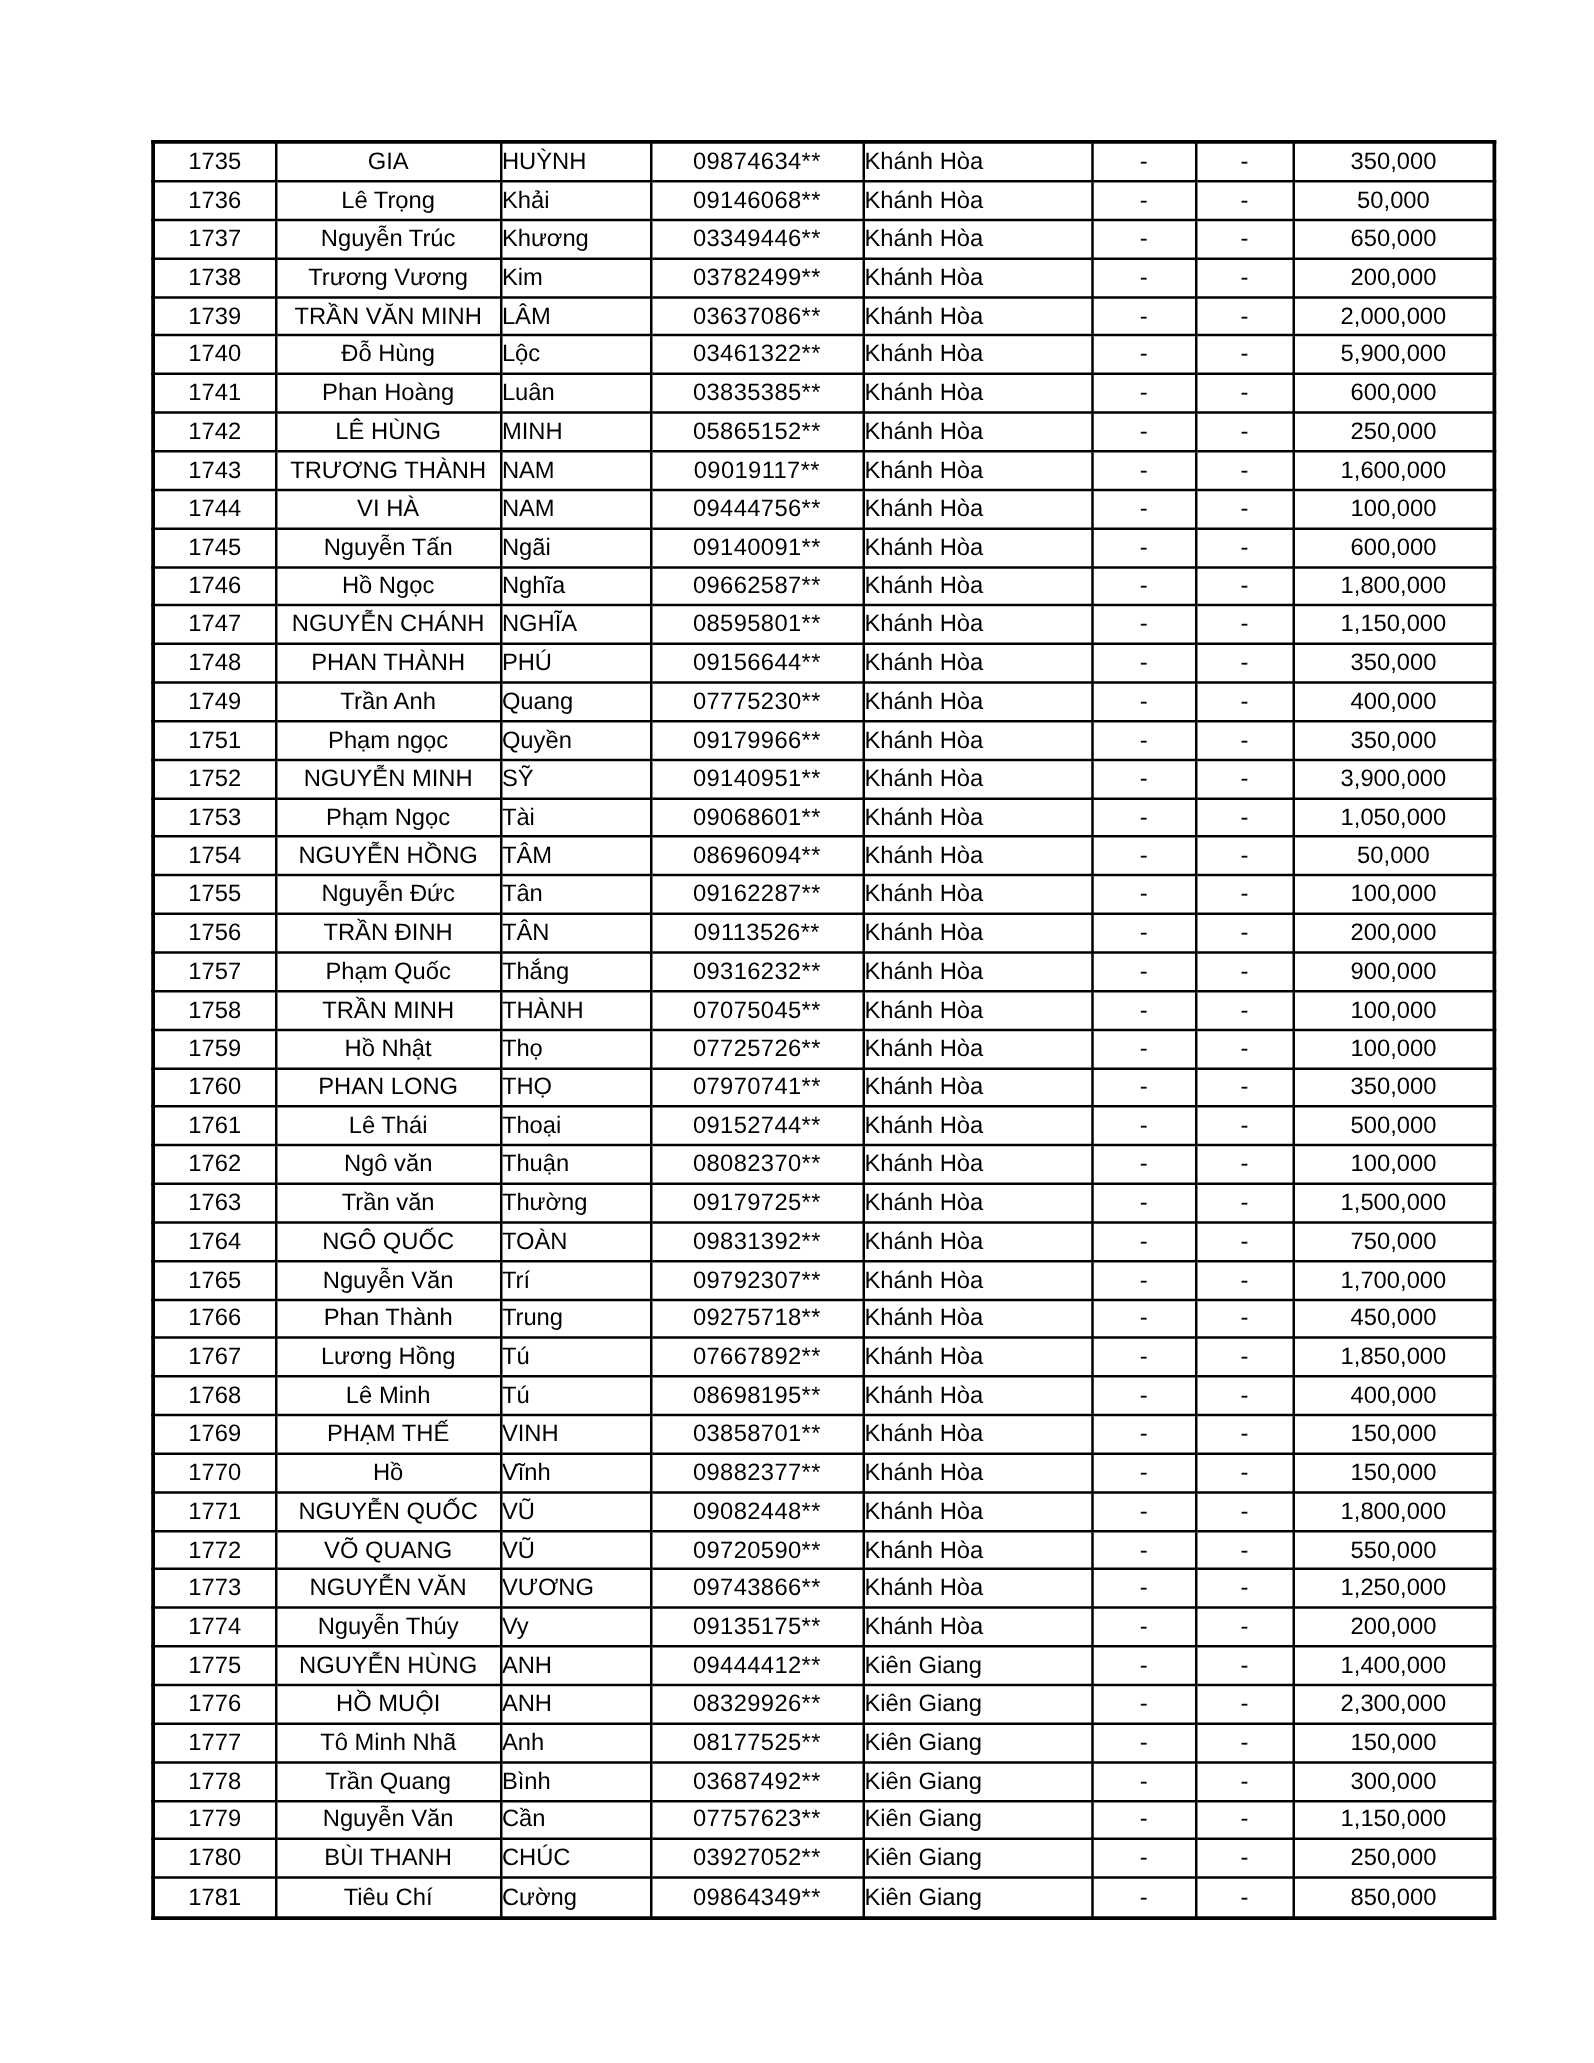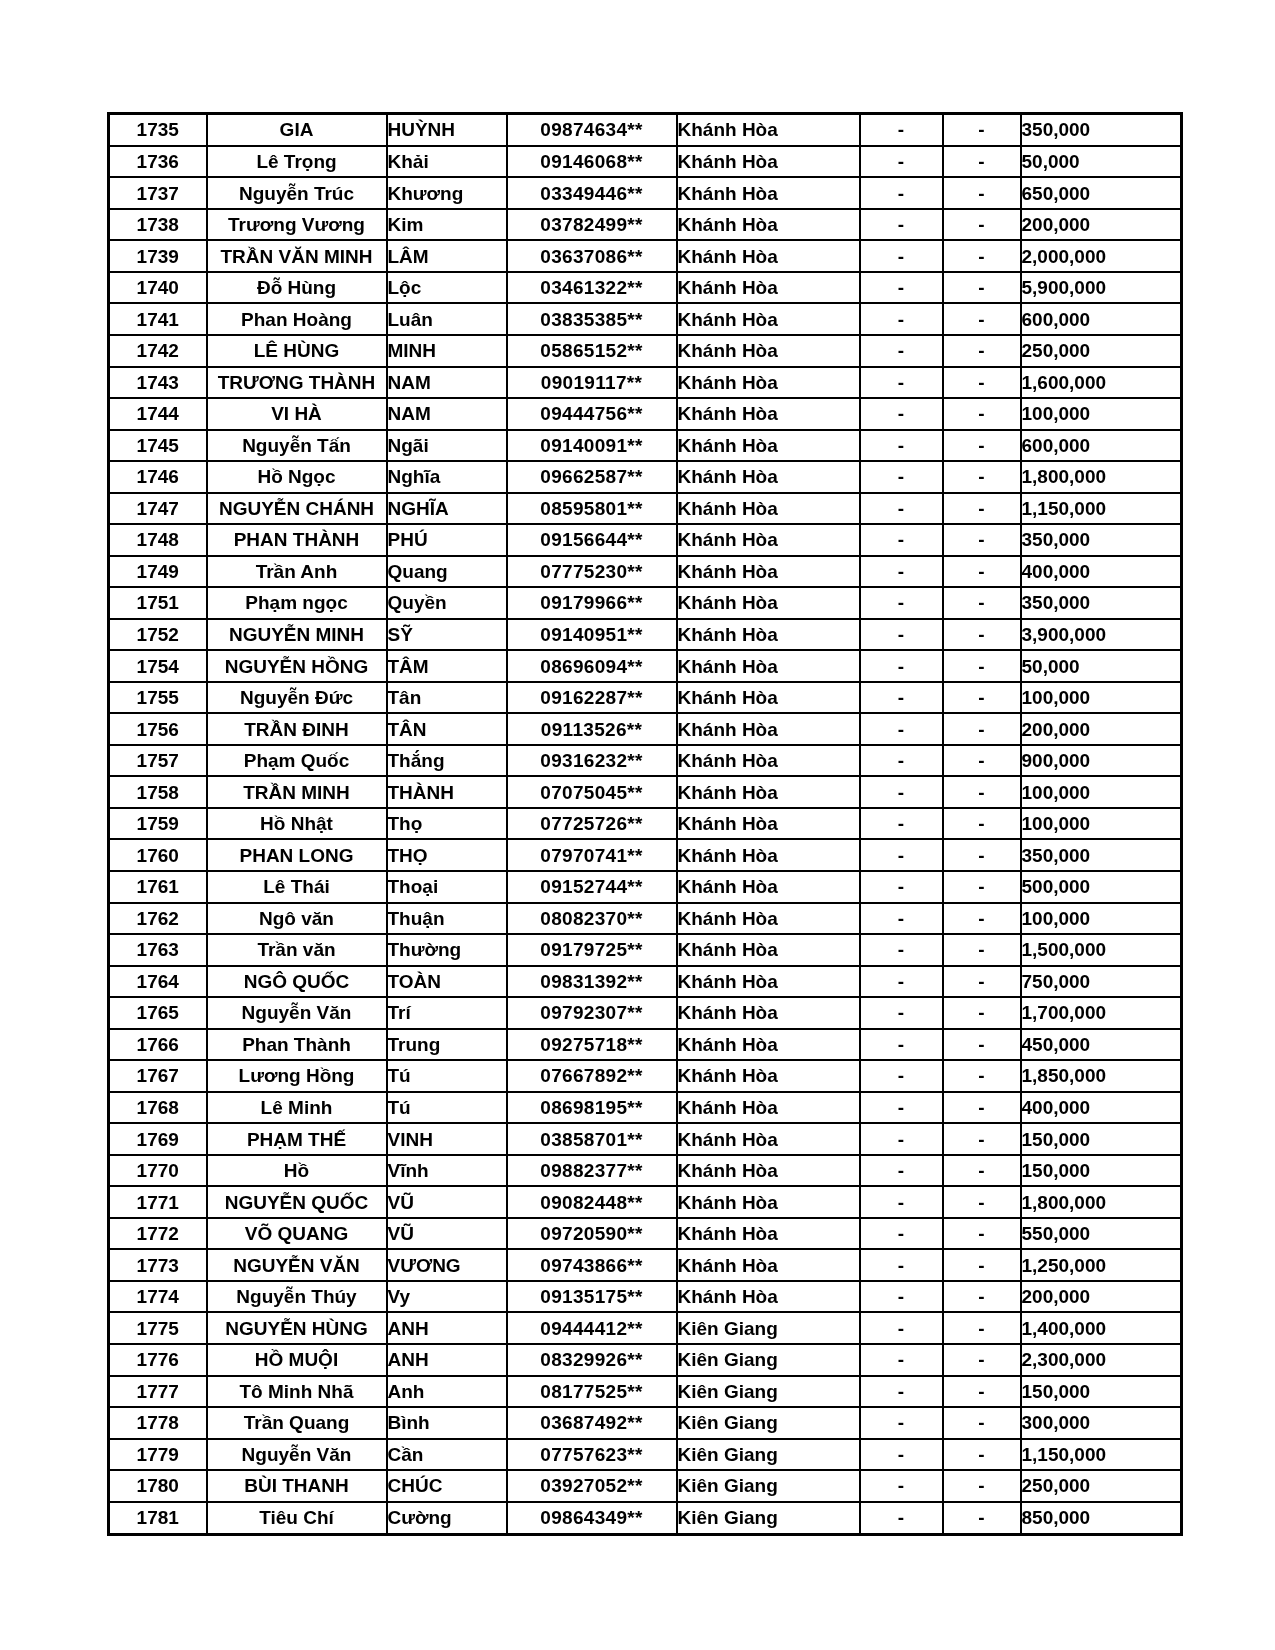--- a/index.html
+++ b/index.html
@@ -9,23 +9,22 @@
   }
   body {
     width: 1275px;
     height: 1650px;
     position: relative;
     font-family: "Liberation Sans", "DejaVu Sans", sans-serif;
     color: #000000;
   }
   .sheet {
     position: absolute;
-    left: 107px;
+    left: 121px;
     top: 112px;
-    font-weight: bold;
   }
   table.grid {
     border-collapse: collapse;
     table-layout: fixed;
     width: 1073px;
     height: 1424px;
     border: 3px solid #000000;
   }
   table.grid td {
     border: 2px solid #000000;
@@ -36,21 +35,21 @@
     overflow: hidden;
     vertical-align: middle;
   }
   td.c-stt      { text-align: center; }
   td.c-ho       { text-align: center; margin-top: 12px; }
   td.c-ten      { text-align: left; }
   td.c-phone    { text-align: center; letter-spacing: 0.3px; }
   td.c-province { }
   td.c-d1       { text-align: center; }
   td.c-d2       { text-align: center; }
-  td.c-amount   { text-align: left; padding-right: 9px; margin-left: 20px; }
+  td.c-amount   { text-align: center; padding-right: 9px; margin-left: 20px; }
 </style>
 </head>
 <body>
 
 <div class="sheet">
   <table class="grid">
     <colgroup>
       <col style="width:98px">
       <col style="width:180px">
       <col style="width:120px">
@@ -225,20 +224,30 @@
     <td class="c-stt">1752</td>
     <td class="c-ho">NGUYỄN MINH</td>
     <td class="c-ten">SỸ</td>
     <td class="c-phone">09140951**</td>
     <td class="c-province">Khánh Hòa</td>
     <td class="c-d1">-</td>
     <td class="c-d2">-</td>
     <td class="c-amount">3,900,000</td>
   </tr>
         <tr>
+    <td class="c-stt">1753</td>
+    <td class="c-ho">Phạm Ngọc</td>
+    <td class="c-ten">Tài</td>
+    <td class="c-phone">09068601**</td>
+    <td class="c-province">Khánh Hòa</td>
+    <td class="c-d1">-</td>
+    <td class="c-d2">-</td>
+    <td class="c-amount">1,050,000</td>
+  </tr>
+        <tr>
     <td class="c-stt">1754</td>
     <td class="c-ho">NGUYỄN HỒNG</td>
     <td class="c-ten">TÂM</td>
     <td class="c-phone">08696094**</td>
     <td class="c-province">Khánh Hòa</td>
     <td class="c-d1">-</td>
     <td class="c-d2">-</td>
     <td class="c-amount">50,000</td>
   </tr>
         <tr>

